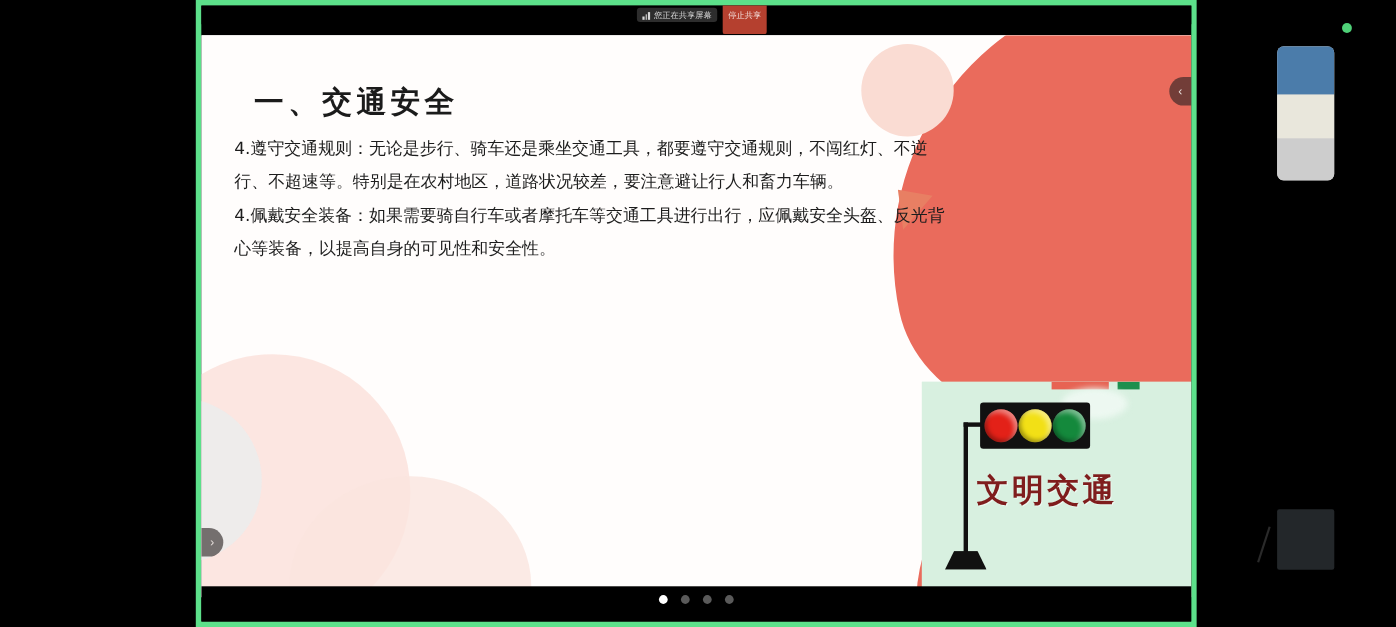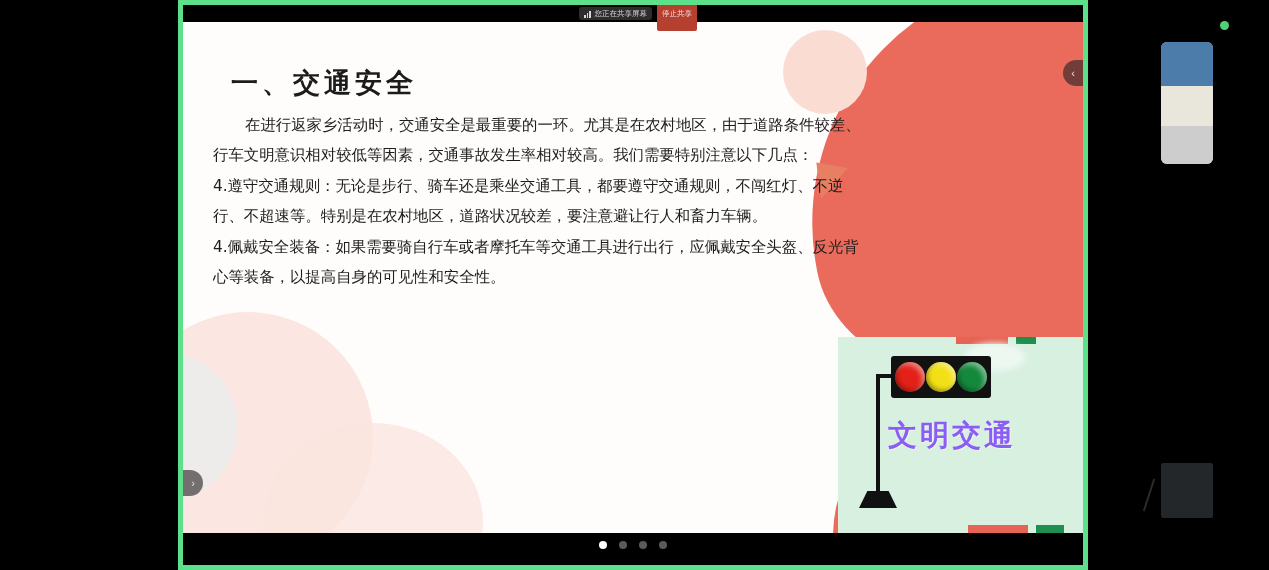--- a/index.html
+++ b/index.html
@@ -89,21 +89,21 @@
     padding: 13px 5px;
     cursor: pointer;
     white-space: nowrap;
     font-family: Liberation Serif, serif;
   }
 
   
   .slide-stage {
     position: absolute;
     left: 0;
-    top: 17px;
+    top: 27px;
     width: 900px;
     height: 511px;
     background: #ffffff;
     overflow: hidden;
   }
 
   .slide {
     position: absolute;
     inset: 0;
     background: #fffdfc;
@@ -316,21 +316,21 @@
     border-radius: 50%;
     box-shadow: inset 2px -2px 4px rgba(0,0,0,.35), inset -3px 3px 5px rgba(255,255,255,.45);
   }
   .lamp.red    { background: #e32118; }
   .lamp.yellow { background: #f2e016; }
   .lamp.green  { background: #14893c; }
 
   .pc-line1, .pc-line2 {
     position: absolute;
     left: 50px;
-    color: #8b5cf6;
+    color: #7f1d1d;
     font-weight: bold;
     letter-spacing: 3px;
     font-family: "DejaVu Serif", "Liberation Serif", serif;
     text-shadow: 1px 1px 0 rgba(255,255,255,.5);
   }
   .pc-line1 { top: 79px; font-size: 29px; }
   .pc-line2 { top: 118px; left: 58px; font-size: 32px; }
 
   
   .nav-arrow {
@@ -457,21 +457,20 @@
         <div class="blob-coral-bottom"></div>
         <div class="circle-peach"></div>
         <div class="blob-pink-left"></div>
         <div class="blob-gray-left"></div>
         <div class="blob-pink-left2"></div>
         <div class="tri-coral"></div>
 
         <div class="slide-title">一、交通安全</div>
 
         <div class="slide-body">
-          <p class="indent">在进行返家乡活动时，交通安全是最重要的一环。尤其是在农村地区，由于道路条件较差、行车文明意识相对较低等因素，交通事故发生率相对较高。我们需要特别注意以下几点：</p>
           <p>4.遵守交通规则：无论是步行、骑车还是乘坐交通工具，都要遵守交通规则，不闯红灯、不逆行、不超速等。特别是在农村地区，道路状况较差，要注意避让行人和畜力车辆。</p>
           <p>4.佩戴安全装备：如果需要骑自行车或者摩托车等交通工具进行出行，应佩戴安全头盔、反光背心等装备，以提高自身的可见性和安全性。</p>
         </div>
 
         <div class="picture-card">
           <div class="pc-topband"></div>
           <div class="pc-accent-r"></div>
           <div class="pc-accent-g"></div>
           <div class="pc-cloud"></div>
 

